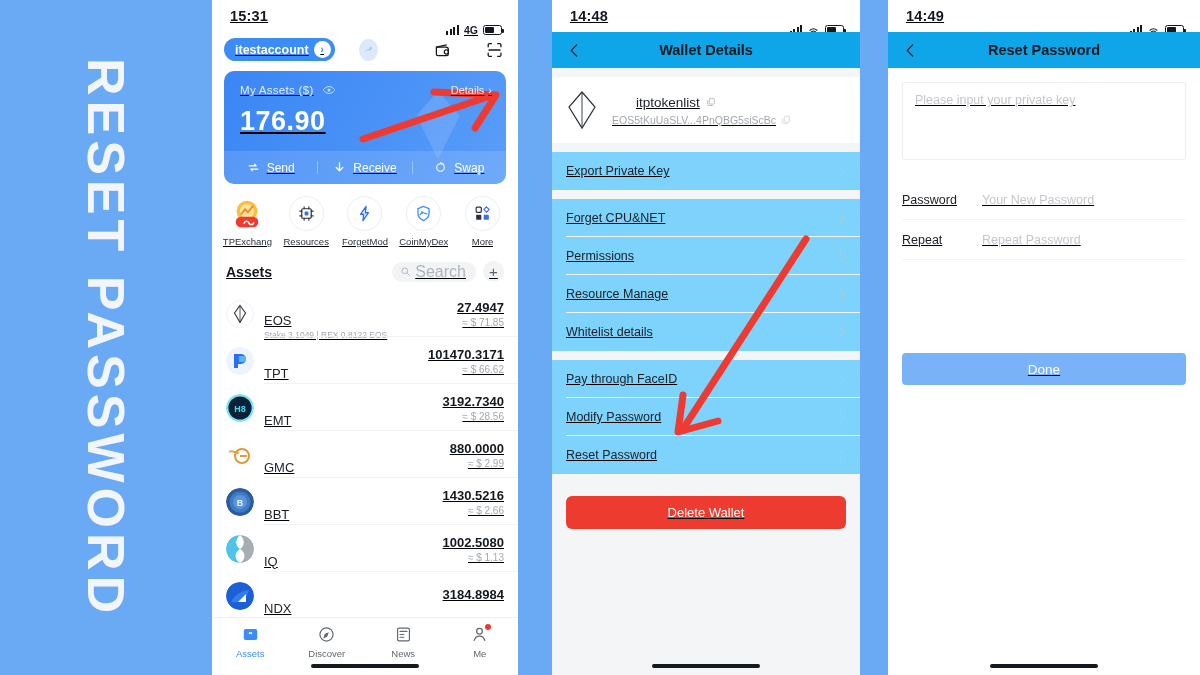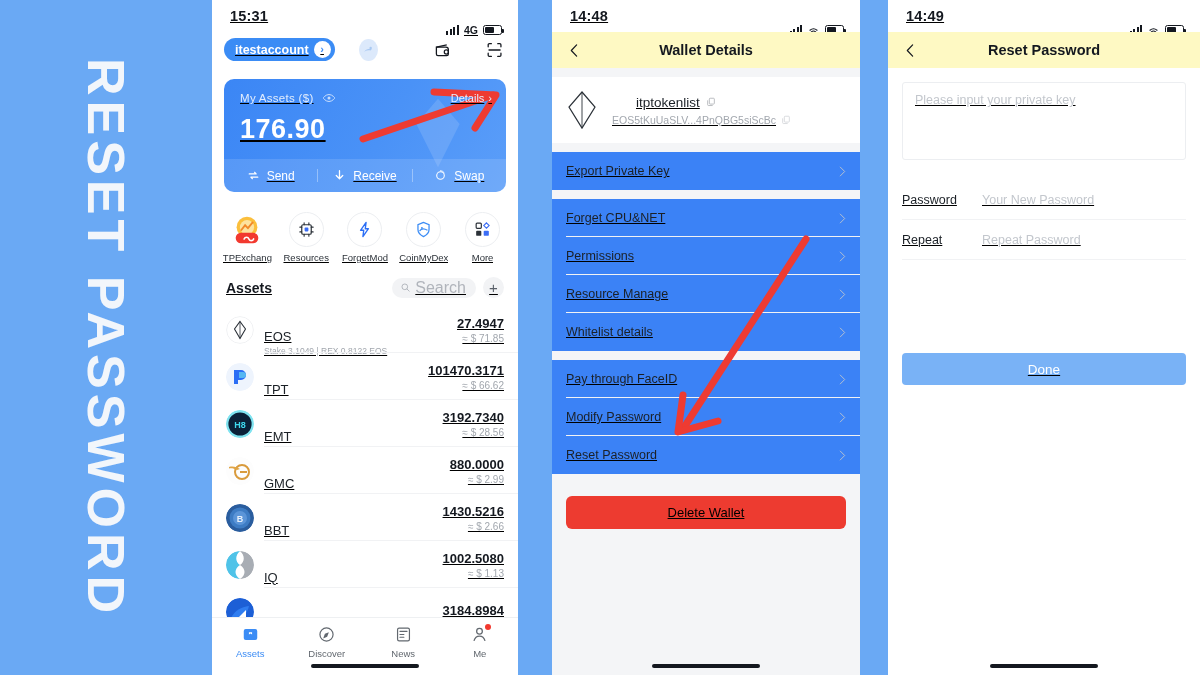--- a/index.html
+++ b/index.html
@@ -73,21 +73,21 @@
   }
   .avatar-dim {
     width: 22px; height: 22px; border-radius: 50%;
     background: #dce9fb; display: flex; align-items: center; justify-content: center;
   }
   .p1-head-sp { flex: 1; }
   .hicon { width: 22px; height: 22px; margin-left: 8px; }
 
   
   .card {
-    margin: 8px 12px; border-radius: 10px; overflow: hidden;
+    margin: 0 12px; border-radius: 10px; overflow: hidden;
     background: linear-gradient(120deg, #3b86f5 0%, #4a92f7 55%, #5b9ef9 100%);
     position: relative; color: #fff;
   }
   .card-wm {
     position: absolute; right: 40px; top: 18px; width: 56px; height: 72px;
     opacity: .13;
   }
   .card-top { padding: 12px 14px 14px 16px; position: relative; z-index: 2; }
   .card-row1 { display: flex; align-items: center; }
   .card-label { font-size: 11.5px; color: #e2edfd; letter-spacing: .3px; }
@@ -173,53 +173,53 @@
     background: #f2392f; right: -2px; top: -1px;
   }
   .homebar {
     position: absolute; bottom: 7px; left: 50%; transform: translateX(-50%);
     width: 108px; height: 4px; border-radius: 3px; background: #14181f;
   }
 
   
   .navbar {
     height: 36px; display: flex; align-items: center; padding: 0 14px;
-    background: #fef9c3; position: relative;
+    background: #0ea5e9; position: relative;
   }
   .nav-back { width: 17px; height: 17px; }
   .nav-title {
     position: absolute; left: 0; right: 0; text-align: center;
     font-size: 14.5px; font-weight: 600; color: #14181f;
   }
 
   
   .w-gap { height: 9px; background: #f4f5f7; }
   .w-card { display: flex; align-items: center; padding: 13px 14px; background: #fff; }
   .w-logo { width: 32px; height: 40px; flex: 0 0 32px; }
   .w-info { margin-left: 14px; }
   .w-name { font-size: 13.5px; color: #1b2026; display: flex; align-items: center; gap: 6px; margin-left: 24px; }
   .w-key { font-size: 10.5px; color: #a2a7ae; margin-top: 4px; display: flex; align-items: center; gap: 5px; }
   .copy-ic { width: 10px; height: 10px; opacity: .55; }
 
   .rowlist { background: #fff; }
   .srow {
     height: 38px; display: flex; align-items: center; padding: 0 14px;
-    position: relative; background: #3b82f6;
+    position: relative; background: #7dd3fc;
   }
   .srow::after {
     content: ""; position: absolute; left: 14px; right: 0; bottom: 0;
     height: 1px; background: #f1f2f4;
   }
   .srow.nosep::after { display: none; }
   .srow-lb { font-size: 12.5px; color: #1b2026; }
   .chev-r { margin-left: auto; width: 7px; height: 11px; }
 
   .del-wrap { padding: 22px 14px 0; background: #f4f5f7; flex: 1; }
   .del-btn {
-    height: 33px; border-radius: 6px; background: #ed3b30; color: #000000;
+    height: 33px; border-radius: 6px; background: #ed3b30; color: #ffffff;
     display: flex; align-items: center; justify-content: center;
     font-size: 13px;
   }
   .p2-body { display: flex; flex-direction: column; height: calc(675px - 32px - 36px); }
 
   
   .pk-box {
     margin: 14px 14px 0; height: 78px; border: 1px solid #eceef1; border-radius: 3px;
     padding: 10px 12px;
   }

